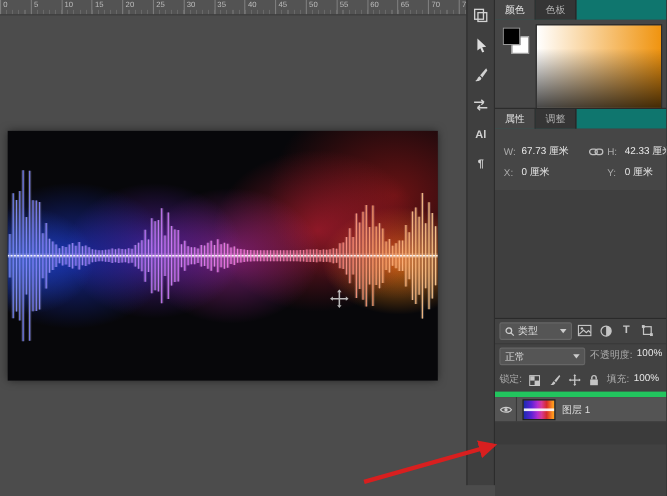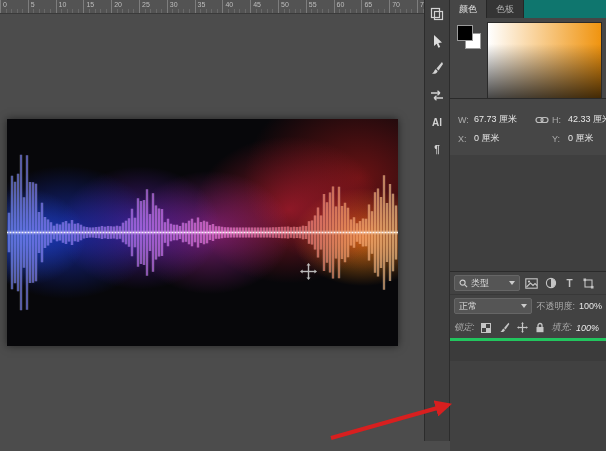--- a/index.html
+++ b/index.html
@@ -57,23 +57,23 @@
       linear-gradient(to bottom, transparent 40%, rgba(255,255,255,.9) 46%, rgba(255,255,255,.9) 54%, transparent 60%),
       linear-gradient(90deg,#1b2bb0,#5a22d6 25%,#b02bd0 45%,#d63a9a 58%,#d62b2b 75%,#ff9a1e 95%);}
   .props-fields{padding:8px 0 10px 8px;}
   .field-row{display:flex;align-items:center;margin-top:6px;white-space:nowrap;}
   .f-label{width:16px;color:#ababab;flex:0 0 auto;}
   .f-value{width:58px;color:#e8e8e8;flex:0 0 auto;}
   .f-gap{width:20px;flex:0 0 auto;display:flex;justify-content:center;}
   .props-filler{height:116px;background:#3f3f3f;border-bottom:1px solid #2a2a2a;}
 
   .layers-body{background:#424242;}
-  .filter-row,.blend-row,.lock-row{display:flex;align-items:center;gap:4px;padding:3px 4px;white-space:nowrap;}
+  .filter-row,.blend-row,.lock-row{display:flex;gap:4px;padding:3px 4px;white-space:nowrap;}
   .filter-row{border-bottom:1px solid #383838;}
-  .lock-row{border-bottom:3px solid #22c55e;font-style:italic;}
+  .lock-row{border-bottom:5px solid #22c55e;}
   .select{display:flex;align-items:center;gap:3px;height:16px;background:#555;border:1px solid #666;
           border-radius:2px;padding:0 4px;box-sizing:border-box;color:#ddd;}
   .kind-select{width:66px;}
   .blend-select{width:80px;}
   .caret{margin-left:auto;width:0;height:0;border-left:3px solid transparent;border-right:3px solid transparent;
          border-top:4px solid #ccc;}
   .small-label{color:#ababab;}
   .small-value{color:#e8e8e8;}
   .row-icon{width:15px;height:15px;display:flex;align-items:center;justify-content:center;color:#c5c5c5;}
   .lock-icons{display:flex;align-items:center;gap:3px;}
@@ -212,20 +212,24 @@
     <div class="tabbar">
       <div class="tab active">颜色</div>
       <div class="tab">色板</div>
     </div>
     <div class="color-body">
       <div class="bg-swatch"></div>
       <div class="fg-swatch"></div>
       <div class="picker"></div>
     </div>
 
+    <div class="tabbar">
+      <div class="tab active">属性</div>
+      <div class="tab">调整</div>
+    </div>
     <div class="props-body">
       <div class="props-fields">
         <div class="field-row">
           <span class="f-label">W:</span>
           <span class="f-value">67.73 厘米</span>
           <span class="f-gap">
             <svg width="14" height="10" viewBox="0 0 14 10" fill="none" stroke="#bdbdbd" stroke-width="1.2">
               <rect x="1" y="2.5" width="7" height="5" rx="2.5"></rect>
                 <rect x="6" y="2.5" width="7" height="5" rx="2.5"></rect>
             </svg>
@@ -317,20 +321,30 @@
             <svg width="10" height="11" viewBox="0 0 10 11">
               <rect x="1.5" y="5" width="7" height="5.2" fill="#c5c5c5"></rect>
               <path d="M3 5 V3.5 A2 2 0 0 1 7 3.5 V5" fill="none" stroke="#c5c5c5" stroke-width="1.3"></path>
             </svg>
           </span>
         </span>
         <span class="small-label">填充:</span>
         <span class="small-value">100%</span>
       </div>
 
+      <div class="layer-row selected">
+        <span class="eye-cell">
+          <svg width="12" height="9" viewBox="0 0 12 9">
+            <path d="M1 4.5 C3 1.5 9 1.5 11 4.5 C9 7.5 3 7.5 1 4.5 Z" fill="none" stroke="#ccc" stroke-width="1.1"></path>
+            <circle cx="6" cy="4.5" r="1.5" fill="#ccc"></circle>
+          </svg>
+        </span>
+        <span class="layer-thumb"></span>
+        <span class="layer-name">图层 1</span>
+      </div>
 
 
       <div class="layers-filler"></div>
     </div>
   </div>
 
   <svg class="arrow-overlay" width="606" height="451" viewBox="0 0 606 451">
     <defs>
       <marker id="arrowhead" viewBox="0 0 10 10" refX="7.5" refY="5" markerWidth="4.2" markerHeight="4.2" orient="auto">
         <path d="M0 0 L10 5 L0 10 Z" fill="#d81f1f"></path>

